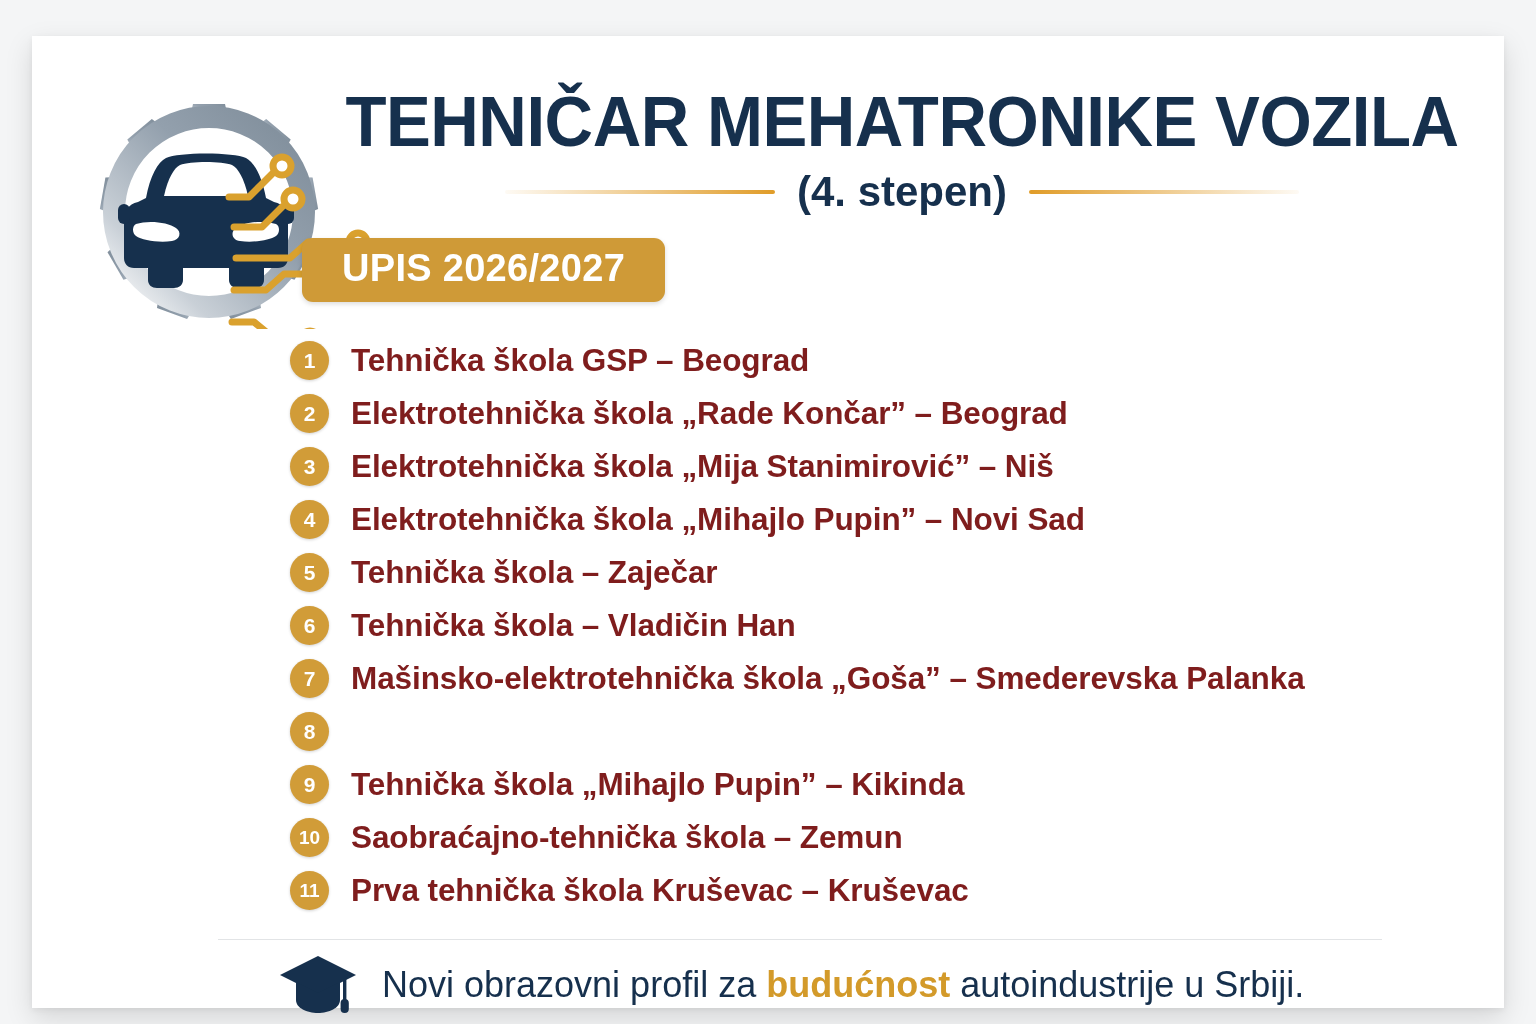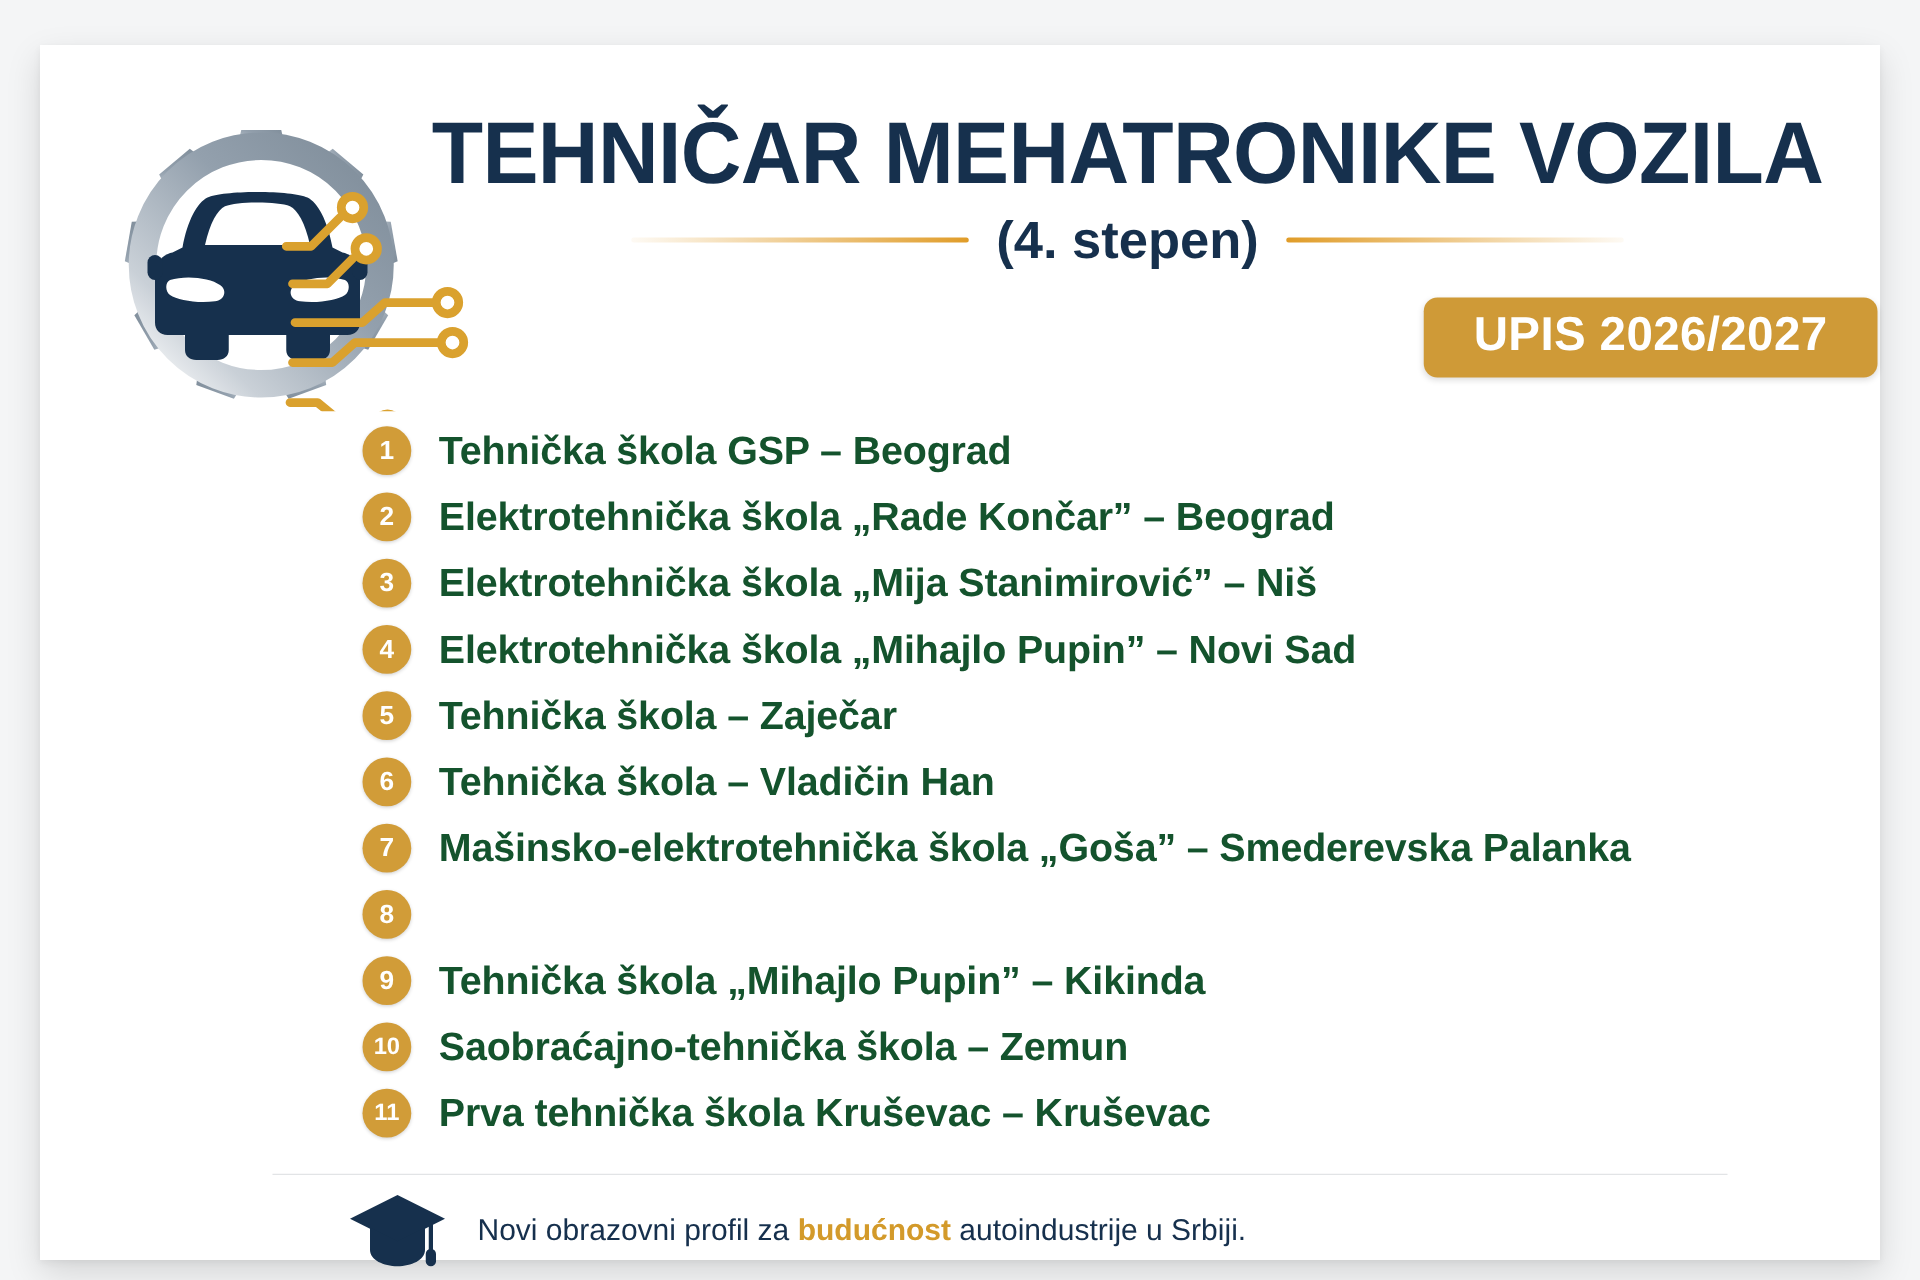--- a/index.html
+++ b/index.html
@@ -41,21 +41,21 @@
     display:flex; align-items:center; justify-content:center;
     gap:22px;
     margin-top:6px;
   }
   .sub-rule { height:4px; width:270px; border-radius:2px; }
   .sub-rule.left  { background:linear-gradient(to right, rgba(230,160,45,0.05), #e09c28); }
   .sub-rule.right { background:linear-gradient(to left,  rgba(230,160,45,0.05), #e09c28); }
   .subtitle {
     font-size:42px; color:#16304d; font-weight:700; white-space:nowrap;
   }
-  .badge-wrap { display:flex; justify-content:flex-end; margin-top:22px; }
+  .badge-wrap { display:flex; justify-content:flex-start; margin-top:22px; }
   .badge {
     background:#cf9a37;
     color:#ffffff;
     font-size:38px;
     font-weight:bold;
     letter-spacing:0.3px;
     padding:9px 40px 12px 40px;
     border-radius:11px;
     box-shadow:0 2px 5px rgba(0,0,0,0.14);
     white-space:nowrap;
@@ -72,38 +72,38 @@
     color:#ffffff;
     font-size:21px; font-weight:bold;
     display:flex; align-items:center; justify-content:center;
     box-shadow:0 1px 3px rgba(0,0,0,0.18);
   }
   .row.wide .num { font-size:19px; }
   .row-text {
     margin-left:22px;
     font-size:31.5px;
     font-weight:bold;
-    color:#14532d;
+    color:#7f1d1d;
     white-space:nowrap;
     letter-spacing:-0.1px;
   }
 
   
   .divider {
     position:absolute; left:186px; top:903px;
     width:1164px; height:1px;
     background:#e2e4e6;
   }
   .footer {
     position:absolute; left:248px; top:918px;
     display:flex; align-items:center; gap:22px;
   }
   .cap { flex:none; width:80px; height:62px; }
   .footer-text {
-    font-size:24px; color:#16304d; white-space:nowrap;
+    font-size:36px; color:#16304d; white-space:nowrap;
   }
   .footer-text .hl { color:#d39a2a; font-weight:bold; }
 </style>
 </head>
 <body>
 
 <div id="root">
   <div class="card">
 
     <div class="logo">

